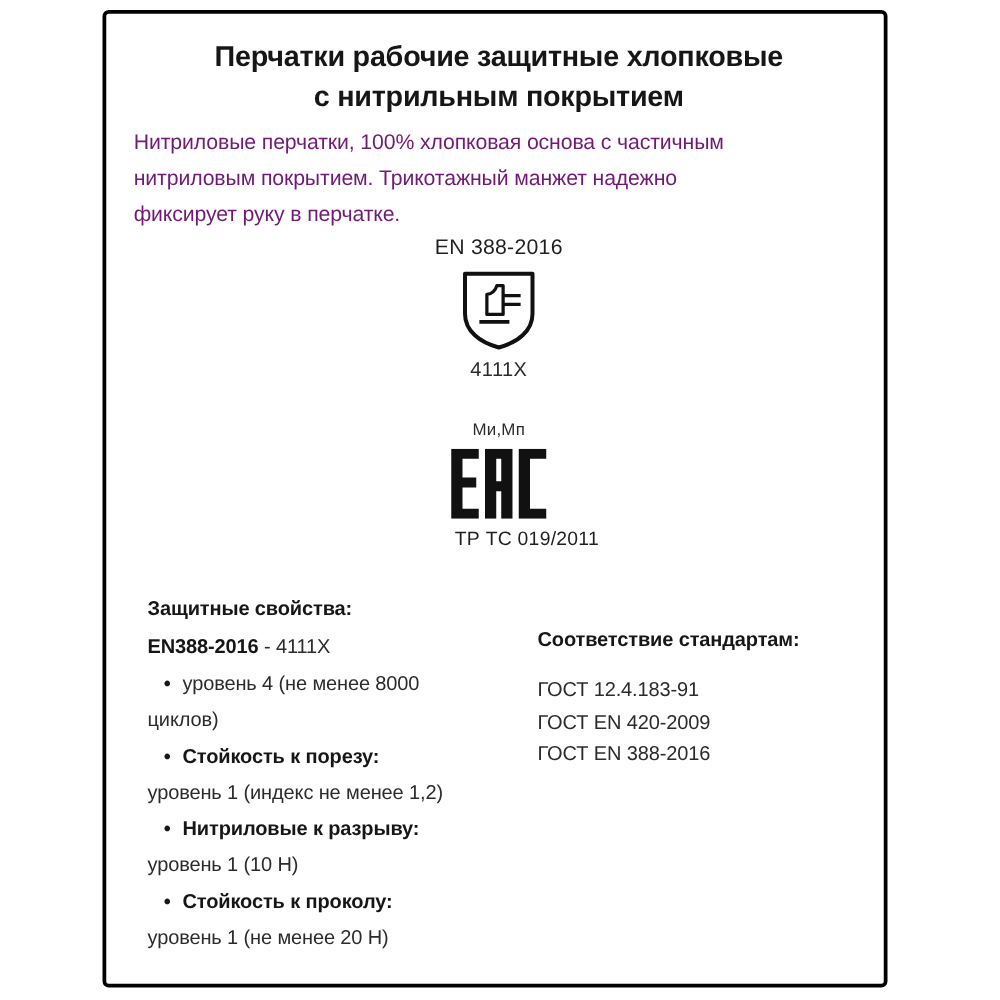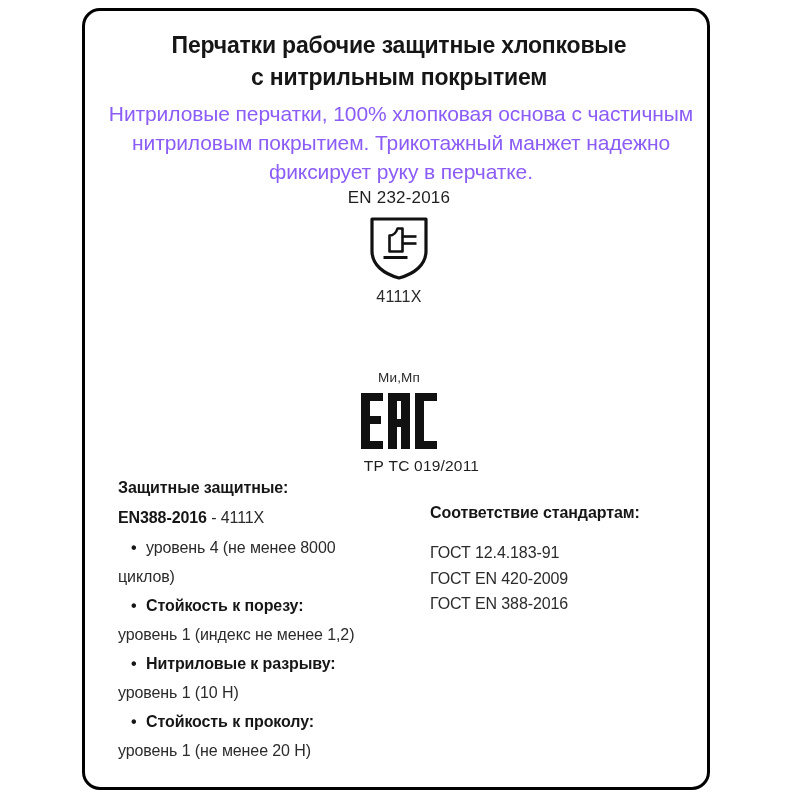--- a/index.html
+++ b/index.html
@@ -15,21 +15,21 @@
     overflow: hidden;
   }
 
   #card {
     position: absolute;
     left: 82px;
     top: 8px;
     width: 628px;
     height: 782px;
     border: 3px solid #000000;
-    border-radius: 18px;
+    border-radius: 5px;
     box-sizing: border-box;
     background: #ffffff;
   }
 
   
   #title {
     position: absolute;
     left: 0;
     top: 18px;
     width: 628px;
@@ -41,25 +41,24 @@
     color: #161616;
   }
   #title .line { display: block; }
 
   
   #description {
     position: absolute;
     left: 22px;
     top: 88px;
     width: 588px;
-    font-size: 21px;
+    font-size: 17px;
     line-height: 29px;
-    color: #8b5cf6;
-    letter-spacing: -0.1px;
-    text-align: center;
+    color: #701a75;
+    letter-spacing: -0.1px;
   }
   #description .line { display: block; white-space: nowrap; }
 
   
   #en388-block {
     position: absolute;
     left: 0;
     top: 176px;
     width: 628px;
     text-align: center;
@@ -89,21 +88,20 @@
     left: 0;
     top: 324px;
     width: 628px;
     text-align: center;
   }
   #eac-top {
     font-size: 13.5px;
     line-height: 18px;
     color: #2b2b2b;
     letter-spacing: 0.2px;
-    margin-top: 34px;
   }
   #eac-mark-wrap {
     margin-top: 6px;
     height: 56px;
     line-height: 0;
   }
   #eac-bottom {
     margin-top: 7px;
     font-size: 15.5px;
     line-height: 20px;
@@ -198,21 +196,21 @@
     <span class="line">с нитрильным покрытием</span>
   </div>
 
   <div id="description">
     <span class="line">Нитриловые перчатки, 100% хлопковая основа с частичным</span>
     <span class="line">нитриловым покрытием. Трикотажный манжет надежно</span>
     <span class="line">фиксирует руку в перчатке.</span>
   </div>
 
   <div id="en388-block">
-    <div id="en388-label">EN 232-2016</div>
+    <div id="en388-label">EN 388-2016</div>
     <div id="shield-wrap">
       <svg width="62" height="66" viewBox="0 0 62 66" aria-hidden="true">
         <path d="M4 4 H58 V36 C58 50 46 59 31 63 C16 59 4 50 4 36 Z" fill="none" stroke="#111111" stroke-width="3.2" stroke-linejoin="round"></path>
         <path d="M21.5 20.5 C25.5 20.5 28.5 17 29.5 13.5 L34.5 13.5 L34.5 36.5 L21.5 36.5 Z" fill="none" stroke="#111111" stroke-width="2.6" stroke-linejoin="round"></path>
         <line x1="34.5" y1="21.5" x2="48.5" y2="21.5" stroke="#111111" stroke-width="2.6"></line>
         <line x1="34.5" y1="28.5" x2="48.5" y2="28.5" stroke="#111111" stroke-width="2.6"></line>
         <line x1="15.5" y1="42.5" x2="39.5" y2="42.5" stroke="#111111" stroke-width="3"></line>
       </svg>
     </div>
     <div id="en388-code">4111X</div>
@@ -229,21 +227,21 @@
 
         <path d="M56 0 H78 V8 H65 V48 H78 V56 H56 Z" fill="#111111"></path>
       </svg>
     </div>
     <div id="eac-bottom">ТР ТС 019/2011</div>
   </div>
 
   <div id="lower">
 
     <div id="col-left">
-      <div class="sec-heading">Защитные защитные:</div>
+      <div class="sec-heading">Защитные свойства:</div>
 
       <div id="en388-line">
         <span class="strong">EN388-2016</span><span> - </span><span>4111X</span>
       </div>
 
       <div class="prop-item">
         <span class="prop-head">
           <span class="bullet">•</span>
         </span>
         <span class="prop-val indent">уровень 4 (не менее 8000</span>

